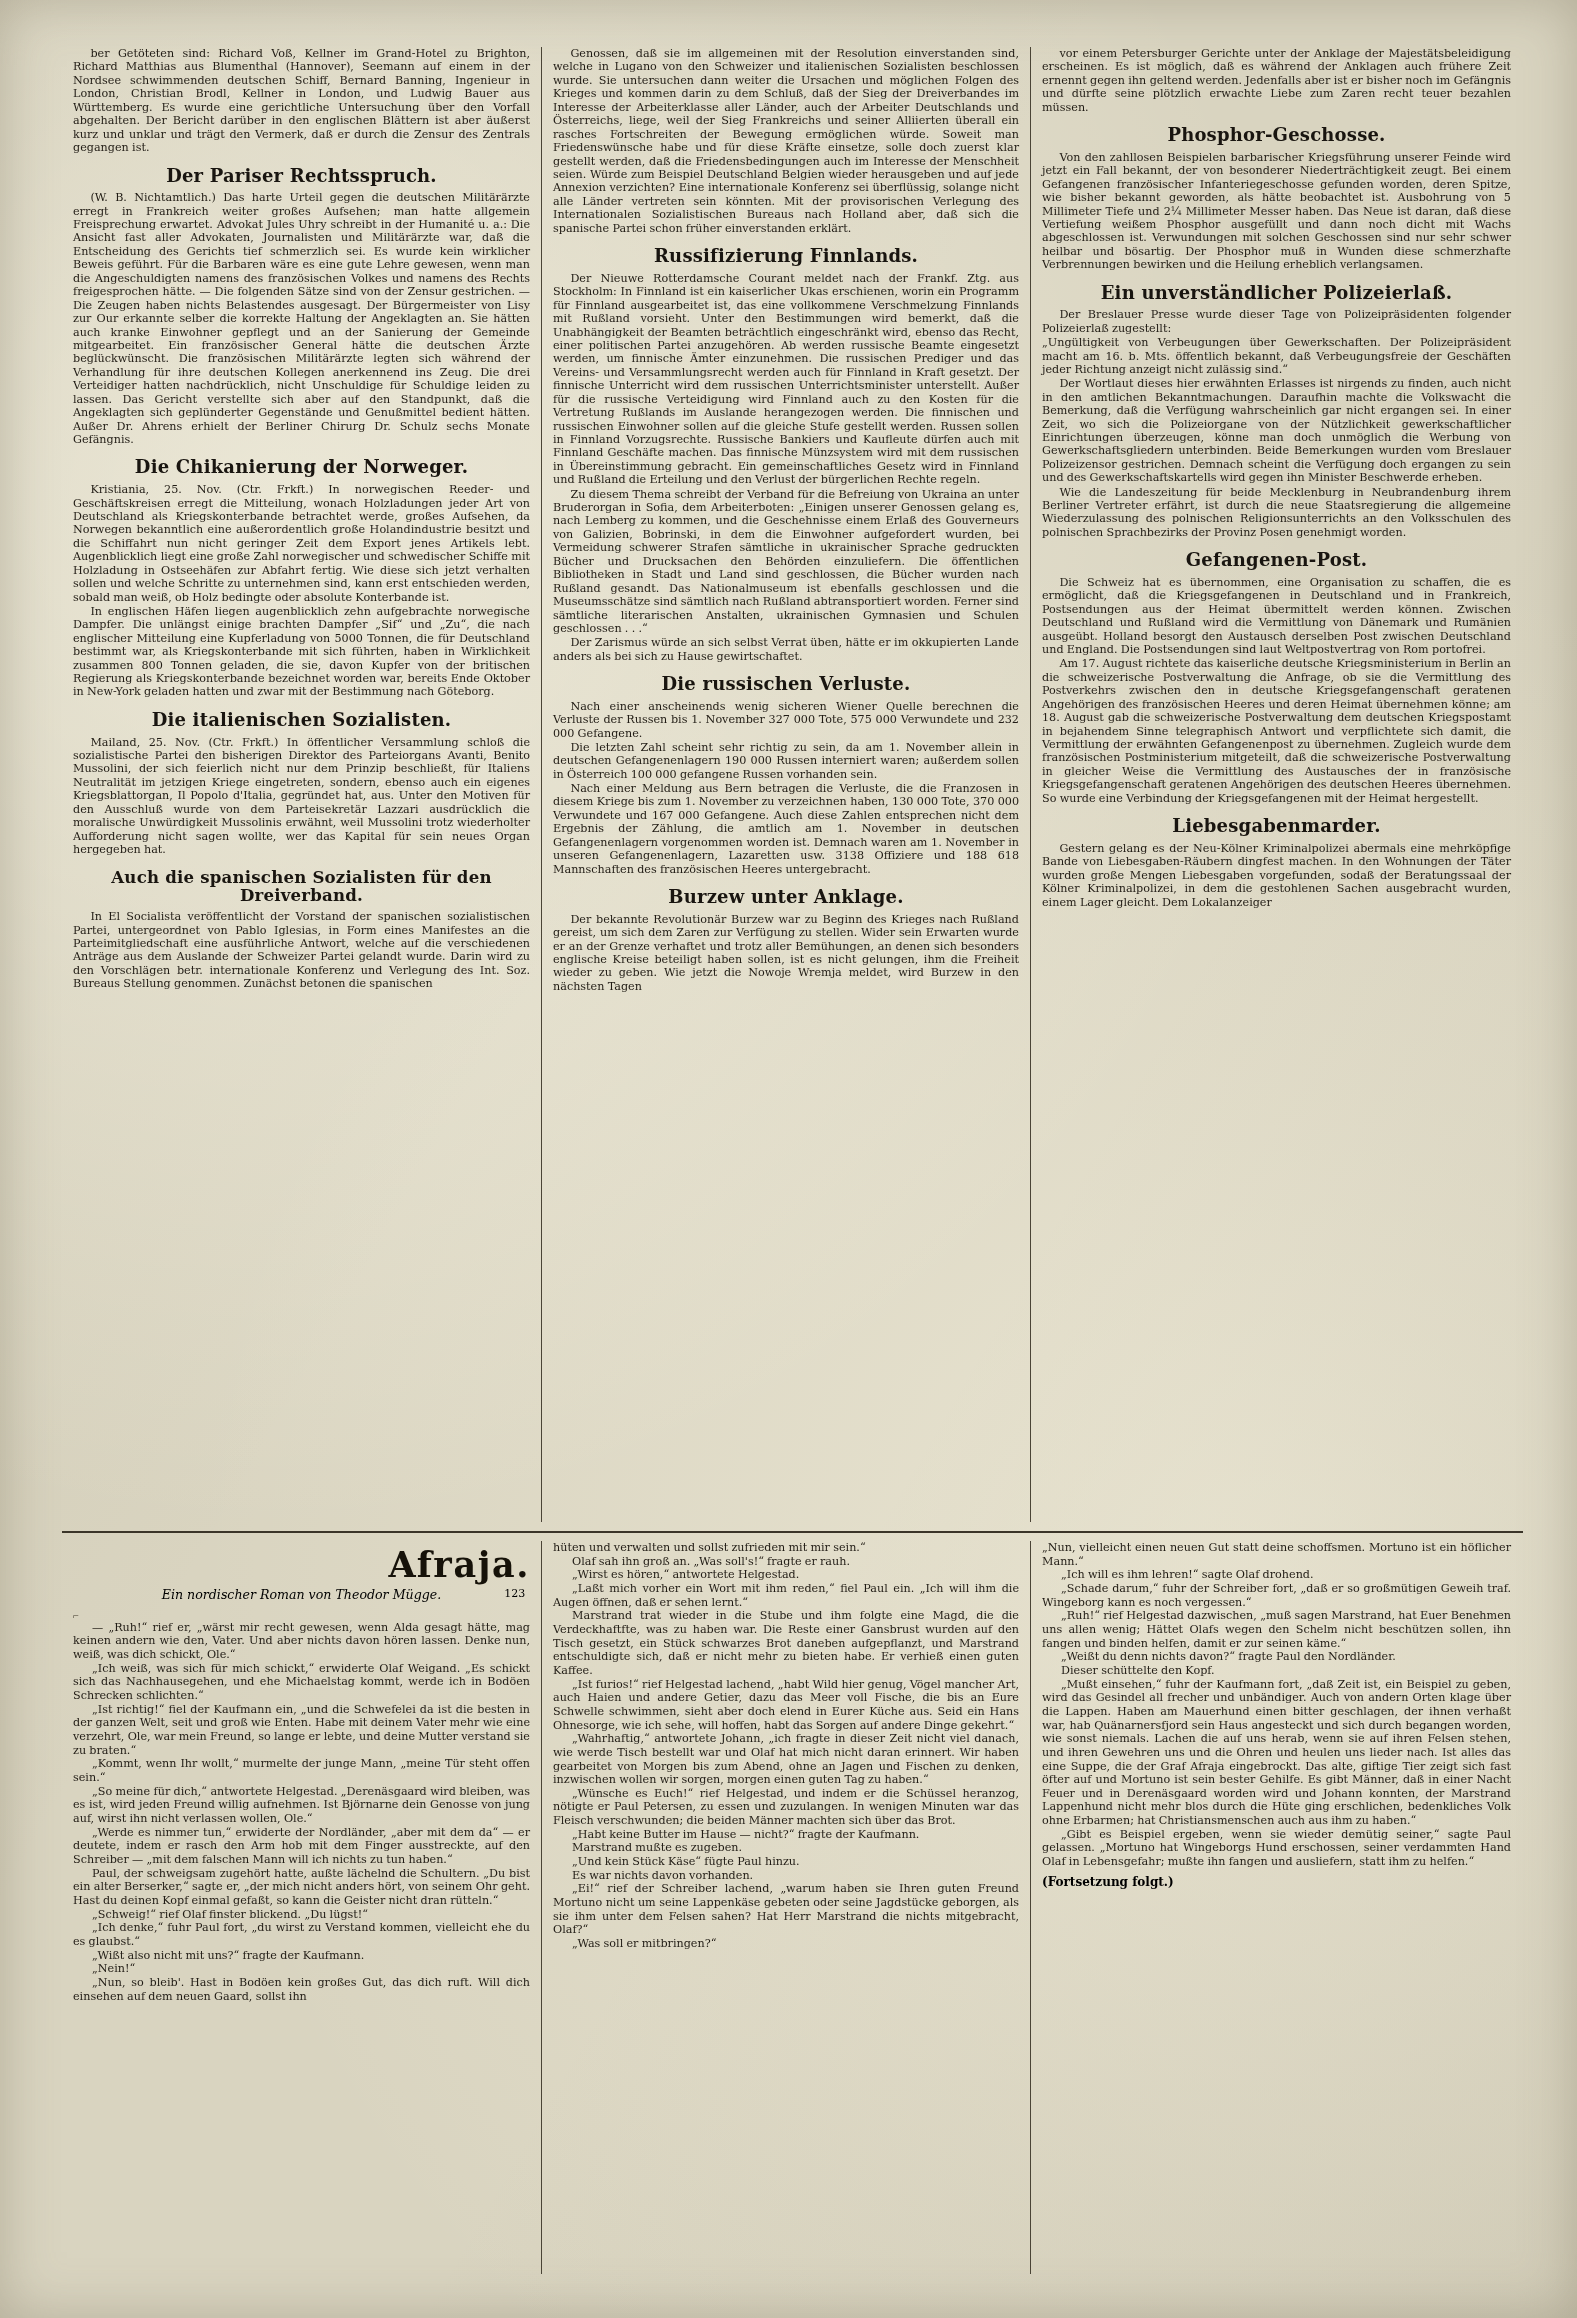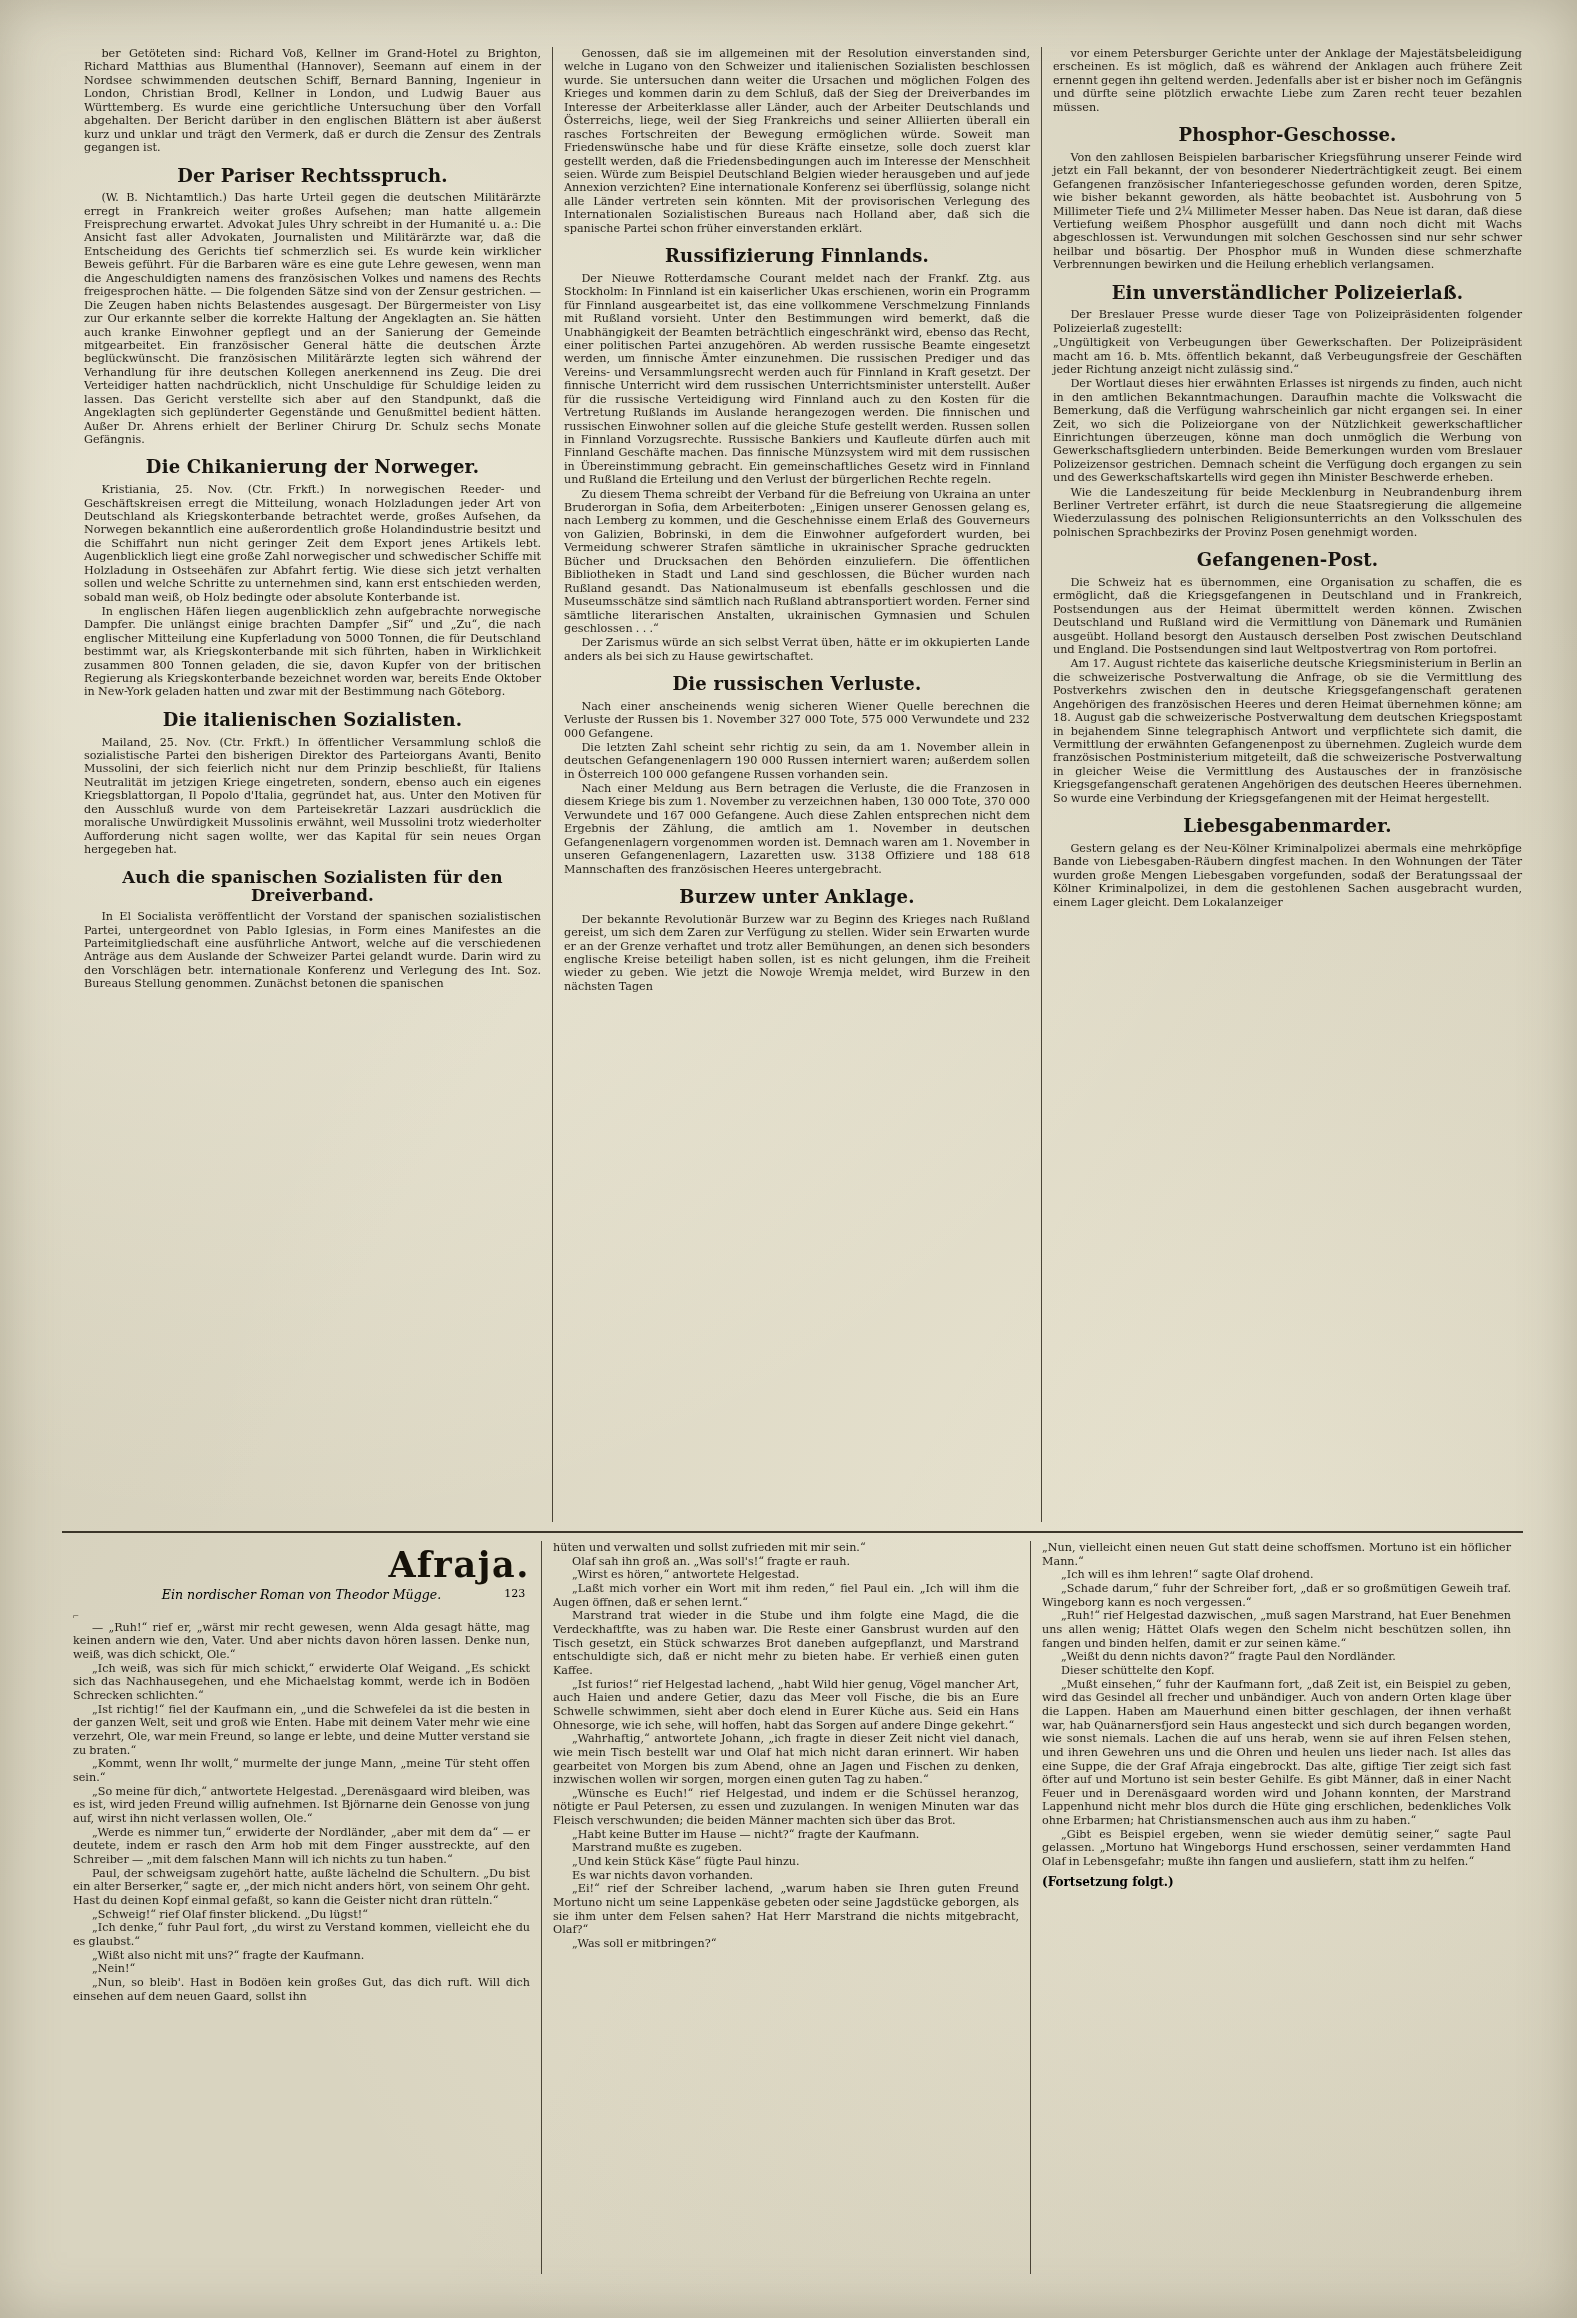--- a/index.html
+++ b/index.html
@@ -29,21 +29,21 @@
   .sheet {
     position: absolute;
     left: 62px;
     top: 47px;
     width: 1461px;
     height: 2232px;
     box-sizing: border-box;
   }
   .news-body {
     position: absolute;
-    left: 11px; top: 0;
+    left: 0; top: 0;
     width: 1461px;
     height: 1475px;
     display: flex;
     gap: 0px;
   }
   .col {
     width: 479px;
     padding: 0 11px;
     box-sizing: border-box;
     position: relative;
@@ -249,21 +249,21 @@
           <p class="fp">„Nun, so bleib'. Hast in Bodöen kein großes Gut, das dich ruft. Will dich einsehen auf dem neuen Gaard, sollst ihn</p>
         </div>
 
         <div class="fcol f2">
           <p class="fp noind">hüten und verwalten und sollst zufrieden mit mir sein.“</p>
           <p class="fp">Olaf sah ihn groß an. „Was soll's!“ fragte er rauh.</p>
           <p class="fp">„Wirst es hören,“ antwortete Helgestad.</p>
           <p class="fp">„Laßt mich vorher ein Wort mit ihm reden,“ fiel Paul ein. „Ich will ihm die Augen öffnen, daß er sehen lernt.“</p>
           <p class="fp">Marstrand trat wieder in die Stube und ihm folgte eine Magd, die die Verdeckhaftfte, was zu haben war. Die Reste einer Gansbrust wurden auf den Tisch gesetzt, ein Stück schwarzes Brot daneben aufgepflanzt, und Marstrand entschuldigte sich, daß er nicht mehr zu bieten habe. Er verhieß einen guten Kaffee.</p>
           <p class="fp">„Ist furios!“ rief Helgestad lachend, „habt Wild hier genug, Vögel mancher Art, auch Haien und andere Getier, dazu das Meer voll Fische, die bis an Eure Schwelle schwimmen, sieht aber doch elend in Eurer Küche aus. Seid ein Hans Ohnesorge, wie ich sehe, will hoffen, habt das Sorgen auf andere Dinge gekehrt.“</p>
-          <p class="fp">„Wahrhaftig,“ antwortete Johann, „ich fragte in dieser Zeit nicht viel danach, wie mein Tisch bestellt war und Olaf hat mich nicht daran erinnert. Wir haben gearbeitet von Morgen bis zum Abend, ohne an Jagen und Fischen zu denken, inzwischen wollen wir sorgen, morgen einen guten Tag zu haben.“</p>
+          <p class="fp">„Wahrhaftig,“ antwortete Johann, „ich fragte in dieser Zeit nicht viel danach, wie werde Tisch bestellt war und Olaf hat mich nicht daran erinnert. Wir haben gearbeitet von Morgen bis zum Abend, ohne an Jagen und Fischen zu denken, inzwischen wollen wir sorgen, morgen einen guten Tag zu haben.“</p>
           <p class="fp">„Wünsche es Euch!“ rief Helgestad, und indem er die Schüssel heranzog, nötigte er Paul Petersen, zu essen und zuzulangen. In wenigen Minuten war das Fleisch verschwunden; die beiden Männer machten sich über das Brot.</p>
           <p class="fp">„Habt keine Butter im Hause — nicht?“ fragte der Kaufmann.</p>
           <p class="fp">Marstrand mußte es zugeben.</p>
           <p class="fp">„Und kein Stück Käse“ fügte Paul hinzu.</p>
           <p class="fp">Es war nichts davon vorhanden.</p>
           <p class="fp">„Ei!“ rief der Schreiber lachend, „warum haben sie Ihren guten Freund Mortuno nicht um seine Lappenkäse gebeten oder seine Jagdstücke geborgen, als sie ihm unter dem Felsen sahen? Hat Herr Marstrand die nichts mitgebracht, Olaf?“</p>
           <p class="fp">„Was soll er mitbringen?“</p>
           <p class="fp"></p>
         </div>
 

